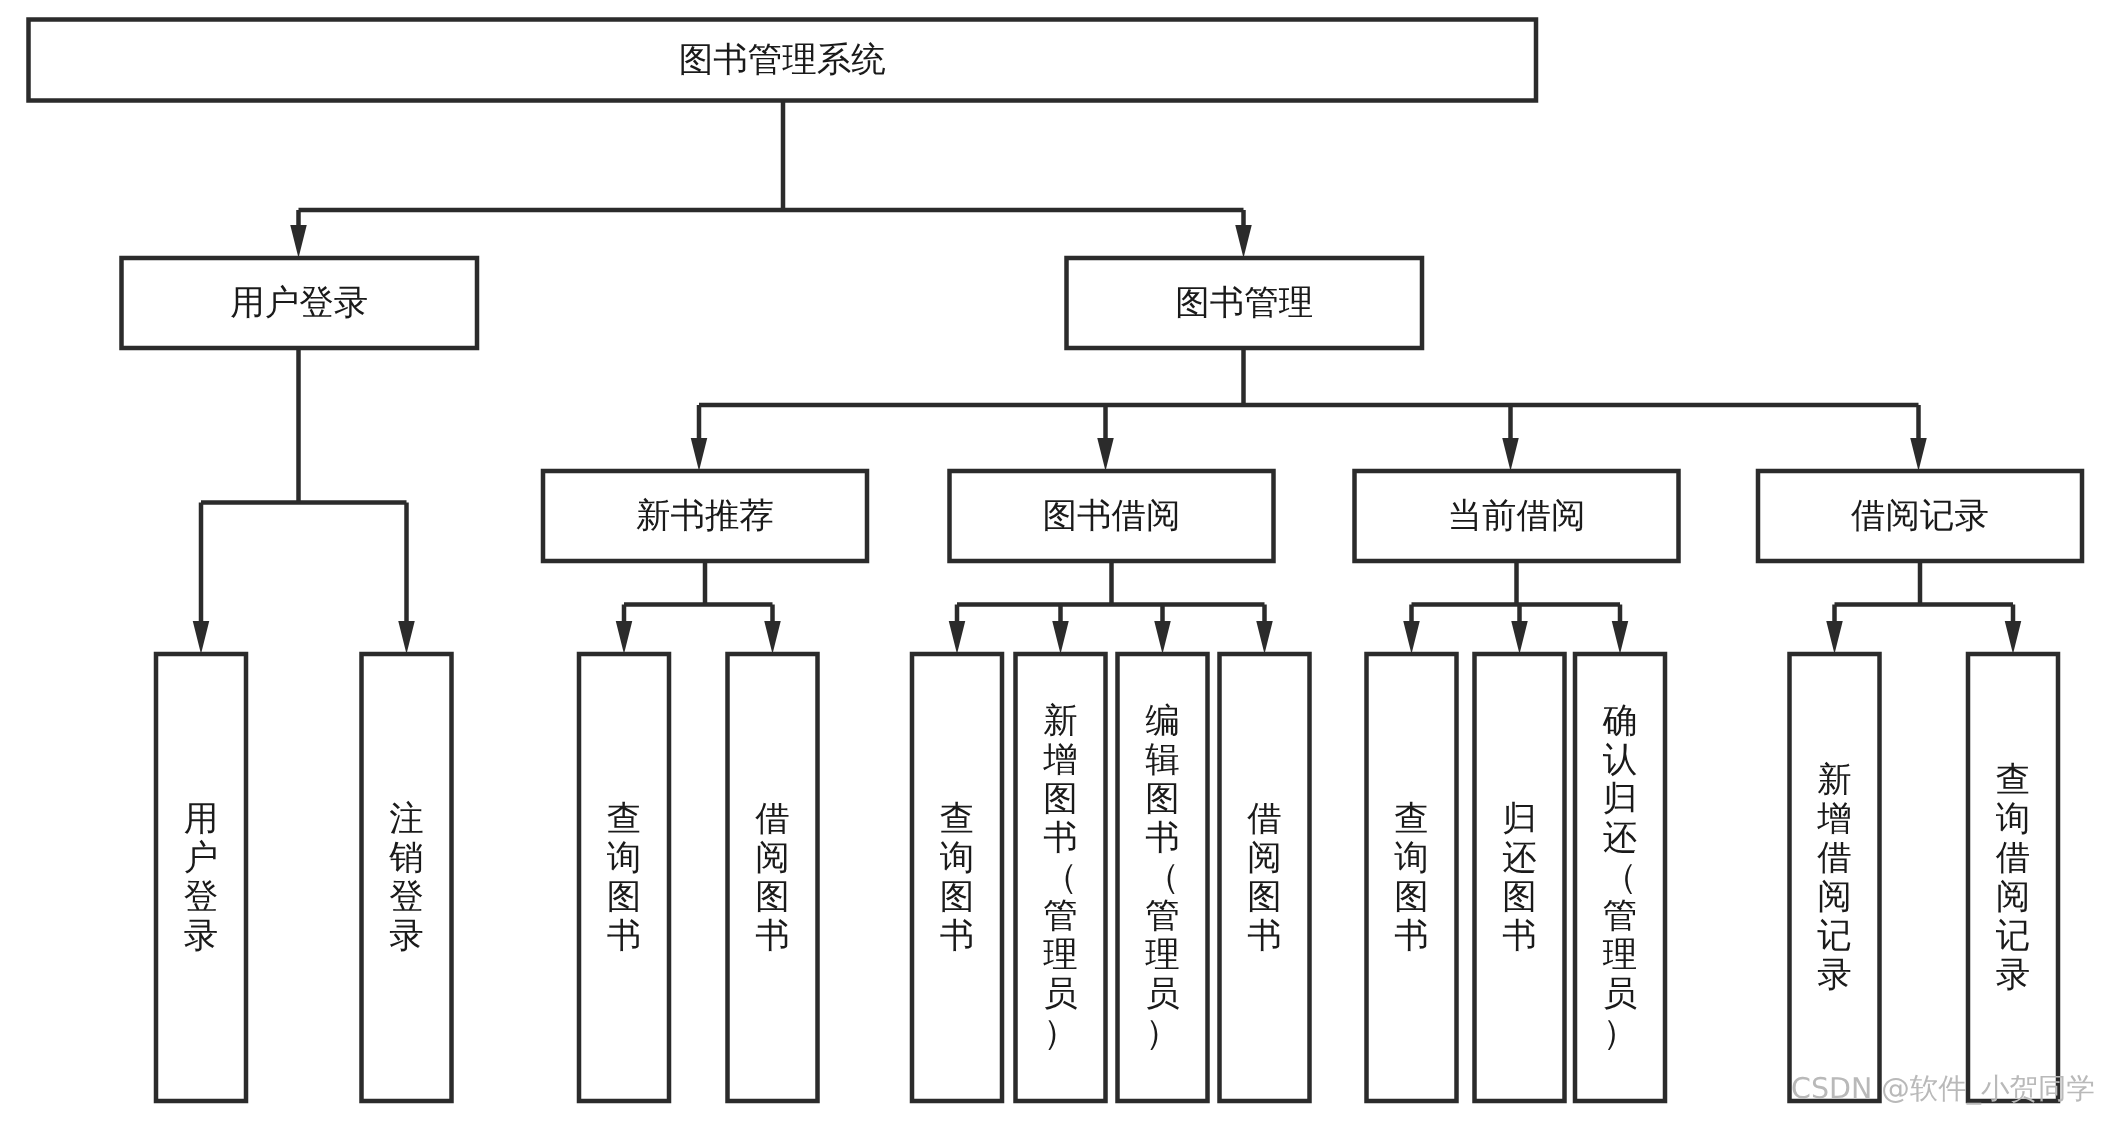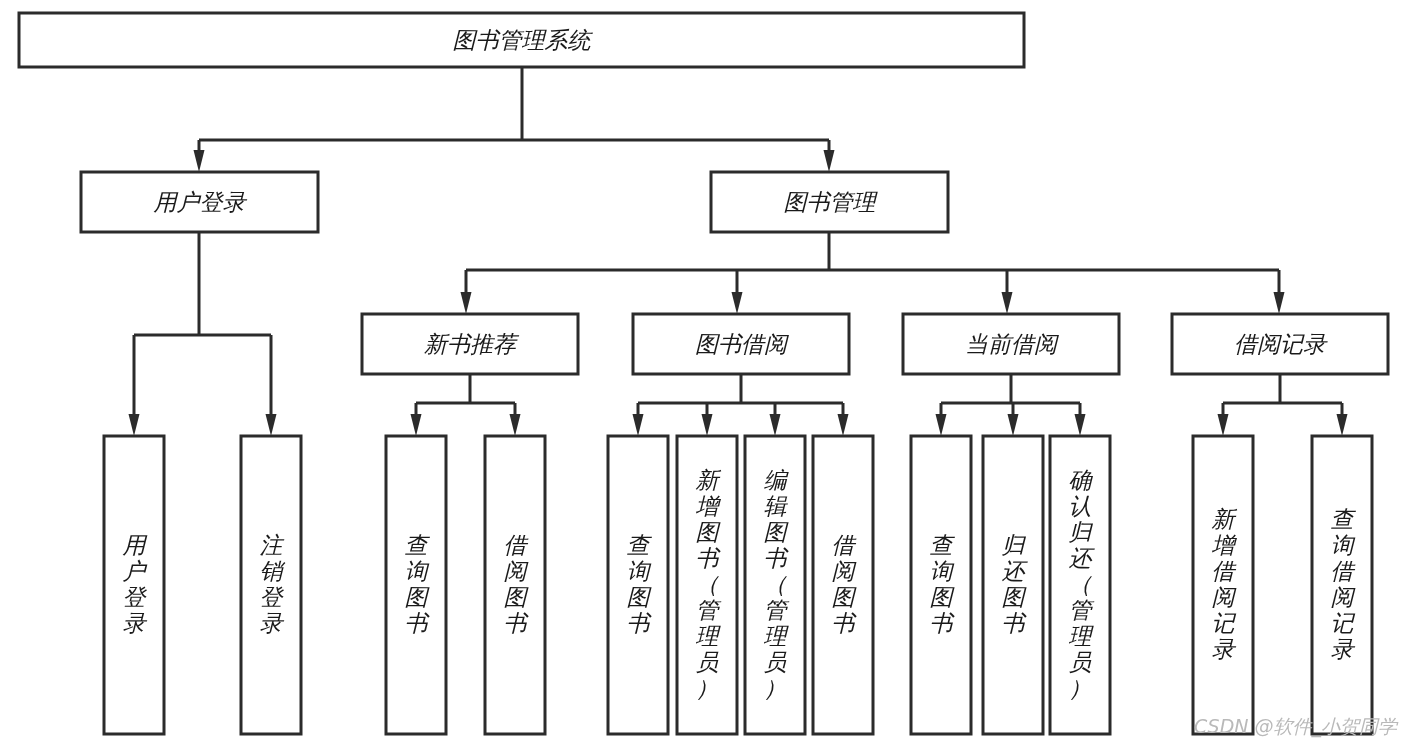--- a/index.html
+++ b/index.html
@@ -12,21 +12,20 @@
     width: 1405px;
     height: 747px;
     font-family: "DejaVu Sans", "Liberation Sans", sans-serif;
     overflow: hidden;
     position: relative;
   }
   #diagram-root {
     position: relative;
     width: 1405px;
     height: 747px;
-    font-style: italic;
   }
   svg#flowchart {
     position: absolute;
     top: 0;
     left: 0;
     width: 1405px;
     height: 747px;
     display: block;
   }
   .node-rect {

